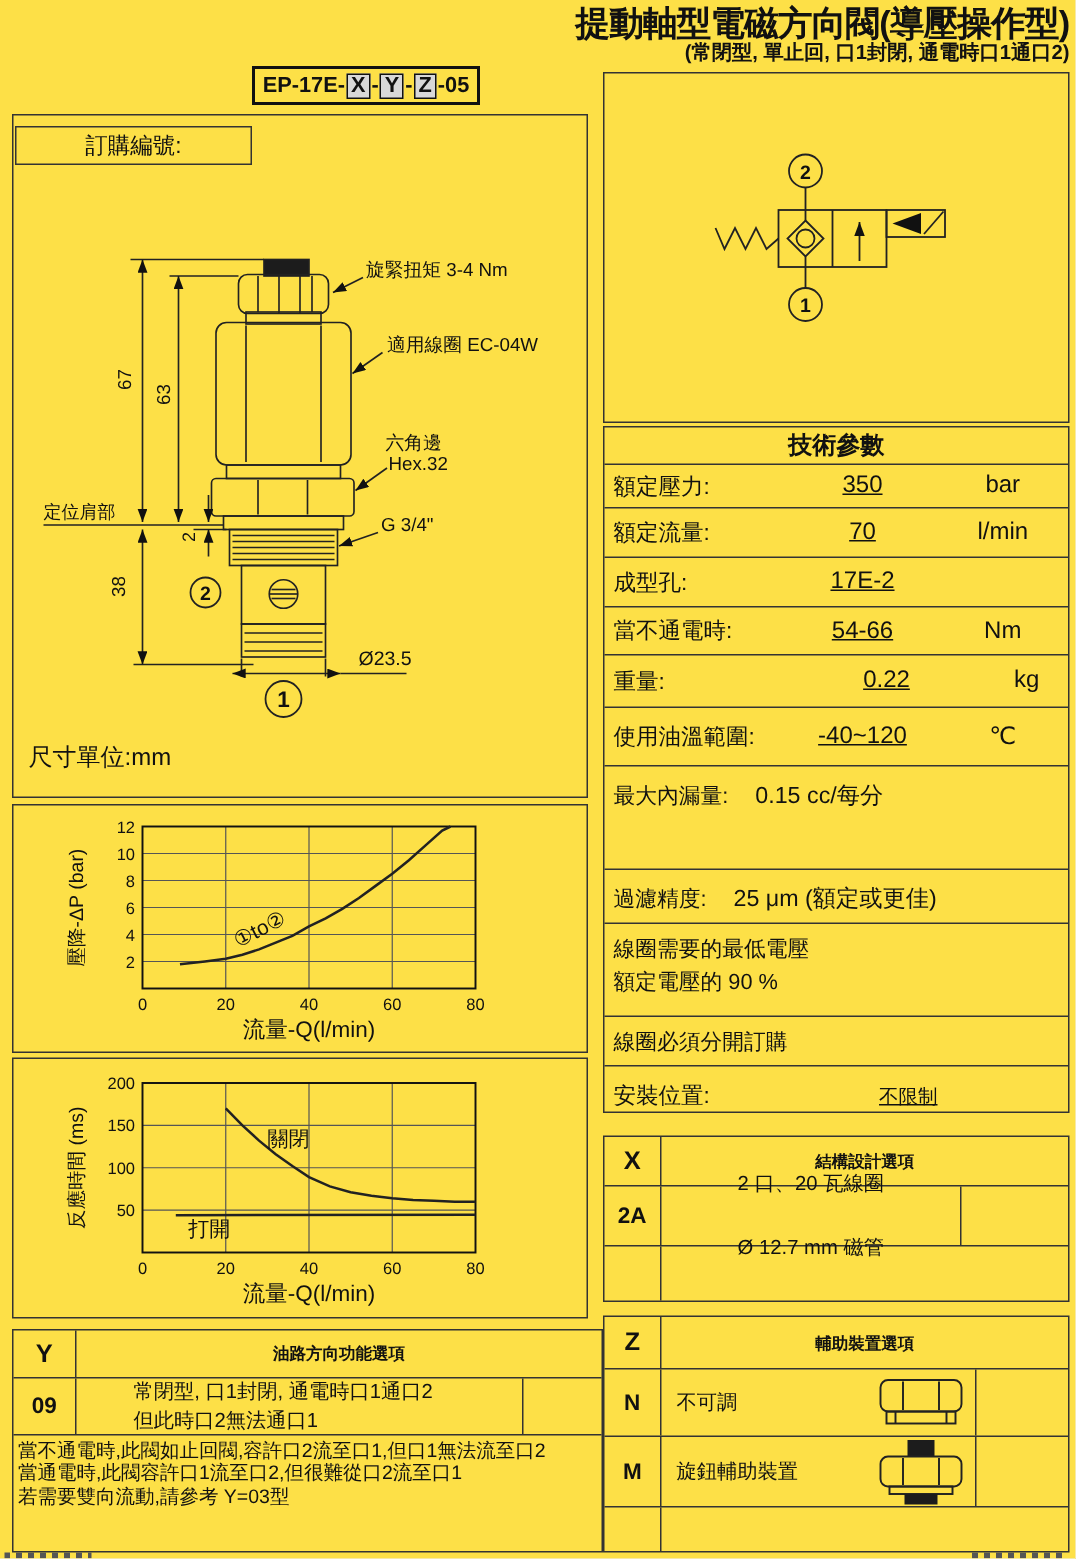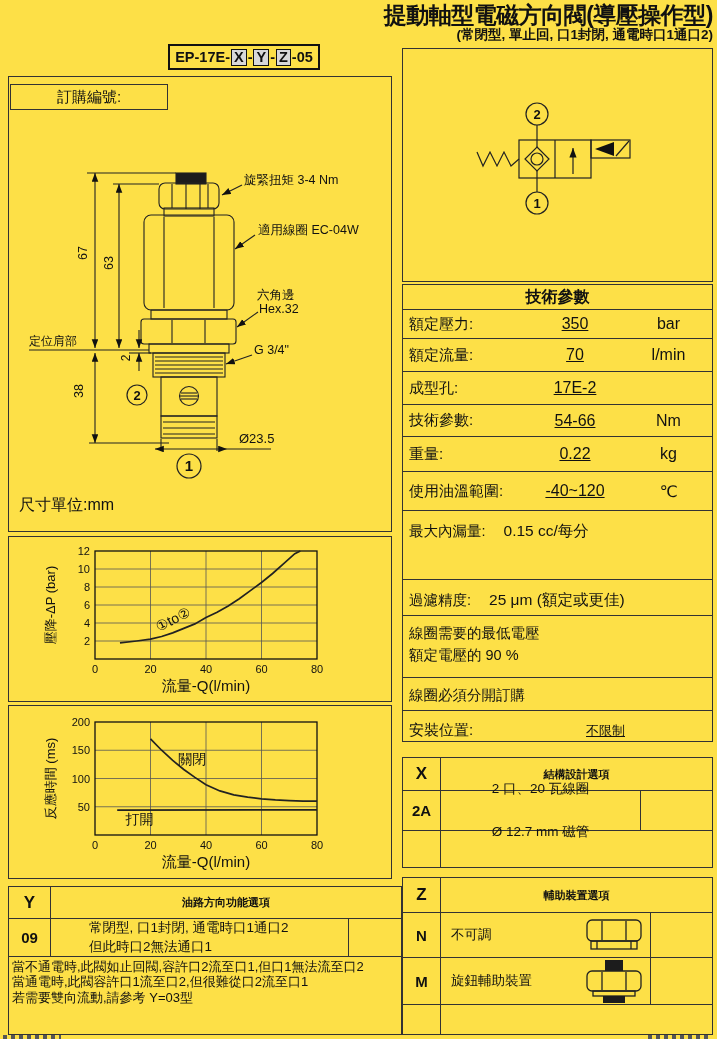--- a/index.html
+++ b/index.html
@@ -240,25 +240,25 @@
       <span class="tl">額定流量:</span>
       <span class="tv">70</span>
       <span class="tu">l/min</span>
     </div>
     <div class="trow" style="height:32px;">
       <span class="tl">成型孔:</span>
       <span class="tv">17E-2</span>
       <span class="tu"></span>
     </div>
     <div class="trow" style="height:31px;">
-      <span class="tl">技術參數:</span>
+      <span class="tl">當不通電時:</span>
       <span class="tv">54-66</span>
       <span class="tu">Nm</span>
     </div>
-    <div class="trow" style="height:34px;">
+    <div class="trow" style="height:34px;gap:16px;">
       <span class="tl">重量:</span>
       <span class="tv">0.22</span>
       <span class="tu">kg</span>
     </div>
     <div class="trow" style="height:38px;">
       <span class="tl">使用油溫範圍:</span>
       <span class="tv">-40~120</span>
       <span class="tu">℃</span>
     </div>
     <div class="trow-m" style="height:69px;padding-top:8px;">

